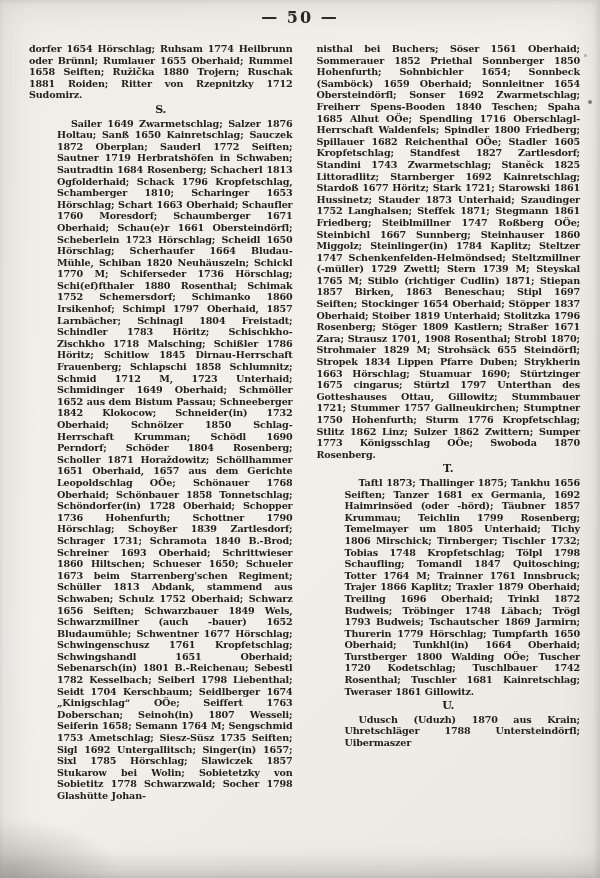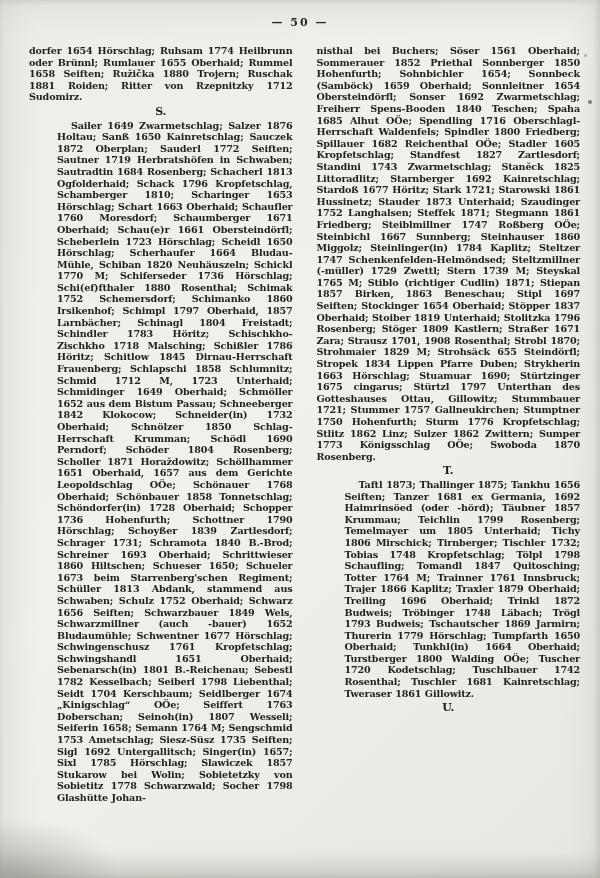--- a/index.html
+++ b/index.html
@@ -13,22 +13,22 @@
     height: 878px;
     margin: 0;
     background: linear-gradient(135deg, #eeede8 0%, #f1f0eb 45%, #e9e8e2 100%);
     overflow: hidden;
     box-shadow: inset 0 0 40px rgba(90,88,80,0.18), inset -2px 0 6px rgba(120,118,110,0.25);
     font-family: "DejaVu Serif", "Liberation Serif", serif;
     color: #24211c;
   }
   .page-header {
     text-align: center;
-    padding-top: 16px;
-    font-size: 11px;
+    padding-top: 8px;
+    font-size: 16px;
     font-weight: bold;
     letter-spacing: 2px;
     color: #2b2823;
   }
   .columns {
     display: flex;
     gap: 24px;
     padding: 16px 20px 0 29px;
   }
   .col {
@@ -96,20 +96,21 @@
       <p>dorfer 1654 Hörschlag; Ruhsam 1774 Heilbrunn oder Brünnl; Rumlauer 1655 Oberhaid; Rummel 1658 Seiften; Ružička 1880 Trojern; Ruschak 1881 Roiden; Ritter von Rzepnitzky 1712 Sudomirz.</p>
       <div class="section-heading">S.</div>
       <p class="first-line-indent">Sailer 1649 Zwarmetschlag; Salzer 1876 Holtau; Sanß 1650 Kainretschlag; Sauczek 1872 Oberplan; Sauderl 1772 Seiften; Sautner 1719 Herbratshöfen in Schwaben; Sautradtin 1684 Rosenberg; Schacherl 1813 Ogfolderhaid; Schack 1796 Kropfetschlag, Schamberger 1810; Scharinger 1653 Hörschlag; Schart 1663 Oberhaid; Schaufler 1760 Moresdorf; Schaumberger 1671 Oberhaid; Schau(e)r 1661 Obersteindörfl; Scheberlein 1723 Hörschlag; Scheidl 1650 Hörschlag; Scherhaufer 1664 Bludau-Mühle, Schiban 1820 Neuhäuszeln; Schickl 1770 M; Schiferseder 1736 Hörschlag; Schi(ef)fthaler 1880 Rosenthal; Schimak 1752 Schemersdorf; Schimanko 1860 Irsikenhof; Schimpl 1797 Oberhaid, 1857 Larnbächer; Schinagl 1804 Freistadt; Schindler 1783 Höritz; Schischkho-Zischkho 1718 Malsching; Schißler 1786 Höritz; Schitlow 1845 Dirnau-Herrschaft Frauenberg; Schlapschi 1858 Schlumnitz; Schmid 1712 M, 1723 Unterhaid; Schmidinger 1649 Oberhaid; Schmöller 1652 aus dem Bistum Passau; Schneeberger 1842 Klokocow; Schneider(in) 1732 Oberhaid; Schnölzer 1850 Schlag-Herrschaft Krumman; Schödl 1690 Perndorf; Schöder 1804 Rosenberg; Scholler 1871 Horaždowitz; Schöllhammer 1651 Oberhaid, 1657 aus dem Gerichte Leopoldschlag OÖe; Schönauer 1768 Oberhaid; Schönbauer 1858 Tonnetschlag; Schöndorfer(in) 1728 Oberhaid; Schopper 1736 Hohenfurth; Schottner 1790 Hörschlag; Schoyßer 1839 Zartlesdorf; Schrager 1731; Schramota 1840 B.-Brod; Schreiner 1693 Oberhaid; Schrittwieser 1860 Hiltschen; Schueser 1650; Schueler 1673 beim Starrenberg'schen Regiment; Schüller 1813 Abdank, stammend aus Schwaben; Schulz 1752 Oberhaid; Schwarz 1656 Seiften; Schwarzbauer 1849 Wels, Schwarzmillner (auch -bauer) 1652 Bludaumühle; Schwentner 1677 Hörschlag; Schwingenschusz 1761 Kropfetschlag; Schwingshandl 1651 Oberhaid; Sebenarsch(in) 1801 B.-Reichenau; Sebestl 1782 Kesselbach; Seiberl 1798 Liebenthal; Seidt 1704 Kerschbaum; Seidlberger 1674 „Kinigschlag“ OÖe; Seiffert 1763 Doberschan; Seinoh(in) 1807 Wesseli; Seiferin 1658; Semann 1764 M; Sengschmid 1753 Ametschlag; Siesz-Süsz 1735 Seiften; Sigl 1692 Untergallitsch; Singer(in) 1657; Sixl 1785 Hörschlag; Slawiczek 1857 Stukarow bei Wolin; Sobietetzky von Sobietitz 1778 Schwarzwald; Socher 1798 Glashütte Johan-</p>
     </div>
 
     <div class="col">
       <p>nisthal bei Buchers; Söser 1561 Oberhaid; Sommerauer 1852 Priethal Sonnberger 1850 Hohenfurth; Sohnbichler 1654; Sonnbeck (Samböck) 1659 Oberhaid; Sonnleitner 1654 Obersteindörfl; Sonser 1692 Zwarmetschlag; Freiherr Spens-Booden 1840 Teschen; Spaha 1685 Alhut OÖe; Spendling 1716 Oberschlagl-Herrschaft Waldenfels; Spindler 1800 Friedberg; Spillauer 1682 Reichenthal OÖe; Stadler 1605 Kropfetschlag; Standfest 1827 Zartlesdorf; Standini 1743 Zwarmetschlag; Staněck 1825 Littoradlitz; Starnberger 1692 Kainretschlag; Stardoß 1677 Höritz; Stark 1721; Starowski 1861 Hussinetz; Stauder 1873 Unterhaid; Szaudinger 1752 Langhalsen; Steffek 1871; Stegmann 1861 Friedberg; Steiblmillner 1747 Roßberg OÖe; Steinbichl 1667 Sunnberg; Steinhauser 1860 Miggolz; Steinlinger(in) 1784 Kaplitz; Steltzer 1747 Schenkenfelden-Helmöndsed; Steltzmillner (-müller) 1729 Zwettl; Stern 1739 M; Steyskal 1765 M; Stiblo (richtiger Cudlin) 1871; Stiepan 1857 Birken, 1863 Beneschau; Stipl 1697 Seiften; Stockinger 1654 Oberhaid; Stöpper 1837 Oberhaid; Stoiber 1819 Unterhaid; Stolitzka 1796 Rosenberg; Stöger 1809 Kastlern; Straßer 1671 Zara; Strausz 1701, 1908 Rosenthal; Strobl 1870; Strohmaier 1829 M; Strohsäck 655 Steindörfl; Stropek 1834 Lippen Pfarre Duben; Strykherin 1663 Hörschlag; Stuamuar 1690; Stürtzinger 1675 cingarus; Stürtzl 1797 Unterthan des Gotteshauses Ottau, Gillowitz; Stummbauer 1721; Stummer 1757 Gallneukirchen; Stumptner 1750 Hohenfurth; Sturm 1776 Kropfetschlag; Stlitz 1862 Linz; Sulzer 1862 Zwittern; Sumper 1773 Königsschlag OÖe; Swoboda 1870 Rosenberg.</p>
       <div class="section-heading">T.</div>
       <p class="first-line-indent">Taftl 1873; Thallinger 1875; Tankhu 1656 Seiften; Tanzer 1681 ex Germania, 1692 Haimrinsöed (oder -hörd); Täubner 1857 Krummau; Teichlin 1799 Rosenberg; Temelmayer um 1805 Unterhaid; Tichy 1806 Mirschick; Tirnberger; Tischler 1732; Tobias 1748 Kropfetschlag; Tölpl 1798 Schaufling; Tomandl 1847 Quitosching; Totter 1764 M; Trainner 1761 Innsbruck; Trajer 1866 Kaplitz; Traxler 1879 Oberhaid; Treiling 1696 Oberhaid; Trinkl 1872 Budweis; Tröbinger 1748 Läbach; Trögl 1793 Budweis; Tschautscher 1869 Jarmirn; Thurerin 1779 Hörschlag; Tumpfarth 1650 Oberhaid; Tunkhl(in) 1664 Oberhaid; Turstberger 1800 Walding OÖe; Tuscher 1720 Kodetschlag; Tuschlbauer 1742 Rosenthal; Tuschler 1681 Kainretschlag; Tweraser 1861 Gillowitz.</p>
       <div class="section-heading">U.</div>
+      <p class="first-line-indent">Udusch (Uduzh) 1870 aus Krain; Uhretschläger 1788 Untersteindörfl; Uibermaszer</p>
     </div>
 
   </div>
 
   <div class="speck speck-1"></div>
   <div class="speck speck-2"></div>
   <div class="smudge-bl"></div>
   <div class="smudge-bottom"></div>
 
 </div>

